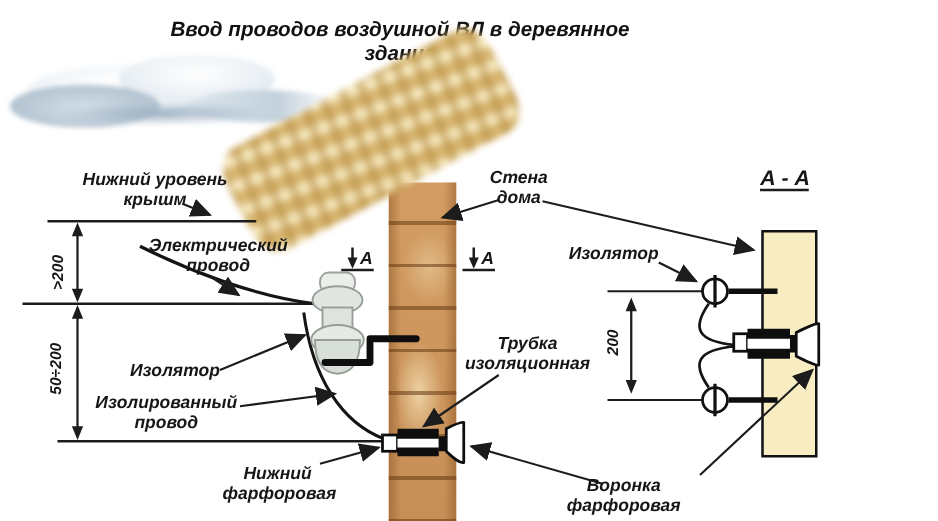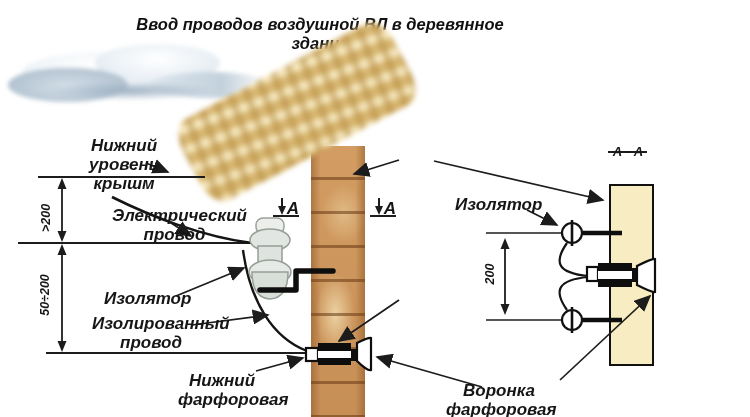--- a/index.html
+++ b/index.html
@@ -1,18 +1,18 @@
 <!DOCTYPE html>
 <html><head>
 <meta charset="utf-8">
 <style>
   html,body{margin:0;padding:0;background:#fff;}
   #stage{position:relative;width:750px;height:417px;background:#ffffff;overflow:hidden;
          font-family:"Liberation Sans","DejaVu Sans",sans-serif;color:#161616;}
-  .lbl{position:absolute;font-weight:bold;font-style:italic;font-size:17px;line-height:1.12;
+  .lbl{position:absolute;font-weight:bold;font-style:italic;font-size:14px;line-height:1.12;
        text-align:center;white-space:pre-line;color:#161616;}
   .dim{position:absolute;font-weight:bold;font-style:italic;font-size:12.5px;height:16px;
        text-align:center;transform:rotate(-90deg);color:#161616;}
   #title{position:absolute;left:130px;top:15px;width:380px;text-align:center;
          font-weight:bold;font-style:italic;font-size:16.5px;color:#111;}
   
   #cloud{position:absolute;left:0;top:38px;width:280px;height:85px;filter:blur(2px);}
   #cloud .p{position:absolute;border-radius:50%;}
   #c1{left:22px;top:14px;width:160px;height:42px;background:radial-gradient(ellipse at 45% 35%,#ffffff 0%,#eef3f7 55%,#c9d5e0 100%);}
   #c2{left:95px;top:6px;width:125px;height:38px;background:radial-gradient(ellipse at 50% 40%,#ffffff 0%,#e6edf3 70%,#cdd9e3 100%);}
@@ -152,32 +152,36 @@
       <line x1="482" y1="387" x2="377" y2="357" marker-end="url(#ah)"></line>
       <line x1="560" y1="380" x2="650" y2="296" marker-end="url(#ah)"></line>
       <line x1="399" y1="160" x2="354" y2="174" marker-end="url(#ah)"></line>
       <line x1="434" y1="161" x2="603" y2="200" marker-end="url(#ah)"></line>
       <line x1="527" y1="210" x2="557" y2="225" marker-end="url(#ah)"></line>
     </g>
   </svg>
 
   <div class="lbl" style="left:58px;top:136px;width:132px;">Нижний уровень
 крышм</div>
-  <div class="lbl" style="left:112px;top:206px;width:125px;">Электрический
+  <div class="lbl" style="left:112px;top:189px;width:125px;">Электрический
 провод</div>
   <div class="lbl" style="left:104px;top:289px;width:70px;">Изолятор</div>
-  <div class="lbl" style="left:92px;top:314px;width:118px;">Изолированный
+  <div class="lbl" style="left:74px;top:314px;width:118px;">Изолированный
 провод</div>
   <div class="lbl" style="left:178px;top:371px;width:88px;">Нижний
 фарфоровая</div>
+  <div class="lbl" style="left:368px;top:267px;width:108px;">Трубка
+изоляционная</div>
   <div class="lbl" style="left:446px;top:381px;width:106px;">Воронка
 фарфоровая</div>
+  <div class="lbl" style="left:390px;top:134px;width:50px;">Стена
+дома</div>
   <div class="lbl" style="left:455px;top:195px;width:70px;">Изолятор</div>
 
   <div class="lbl" style="left:286px;top:199px;width:14px;">А</div>
   <div class="lbl" style="left:383px;top:199px;width:14px;">А</div>
-  <div class="lbl" style="left:607px;top:133px;width:42px;font-size:13px;margin-top:12px;">А - А</div>
+  <div class="lbl" style="left:607px;top:133px;width:42px;font-size:17px;">А - А</div>
 
   <div class="dim" style="left:16px;top:210px;width:62px;">&gt;200</div>
   <div class="dim" style="left:8px;top:287px;width:76px;">50÷200</div>
   <div class="dim" style="left:471px;top:266px;width:40px;">200</div>
 
 </div>
 
 </body></html>

